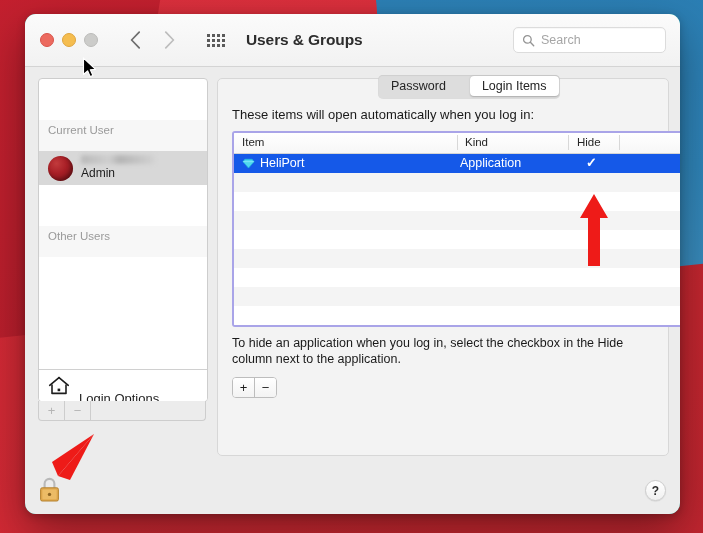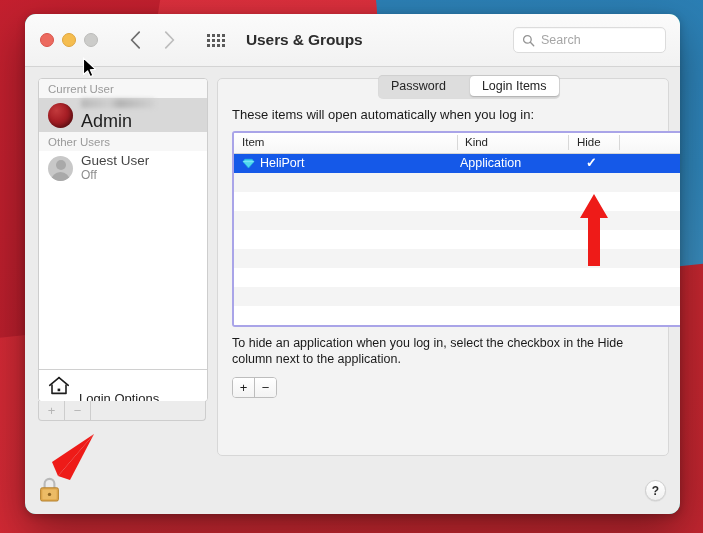--- a/index.html
+++ b/index.html
@@ -121,22 +121,23 @@
     left: 13px; top: 11px;
     width: 168px; height: 322px;
     background: #ffffff;
     border: 1px solid #cdcdcd;
     border-radius: 4px;
     overflow: hidden;
   }
   .grp-header {
     font-size: 11.5px;
     color: #9a9a9a;
-    padding: 4px 0 3px 9px;
+    padding: 4px 0 15px 9px;
     background: #f7f7f7;
+    margin-top: 41px;
   }
   .user-row {
     display: flex; align-items: center;
     padding: 5px 0 5px 9px;
     height: 34px;
     box-sizing: border-box;
   }
   .user-row.selected { background: #d8d8d8; }
   .avatar {
     width: 25px; height: 25px;
@@ -163,21 +164,21 @@
     border-radius: 10px 10px 0 0; background: #a9a9a9;
   }
   .user-text { margin-left: 8px; line-height: 1.15; }
   .user-name-blur {
     width: 74px; height: 9px;
     border-radius: 2px;
     background: linear-gradient(90deg,#b9b9b9 0%, #cfcfcf 38%, #b4b4b4 52%, #d2d2d2 100%);
     filter: blur(2.1px);
     margin-bottom: 3px;
   }
-  .user-sub { font-size: 18px; color: #1d1d1d; }
+  .user-sub { font-size: 12px; color: #1d1d1d; }
   .user-name-guest { font-size: 13.5px; color: #454545; }
   .user-sub-off { font-size: 12px; color: #8d8d8d; }
 
   #login-options {
     position: absolute;
     left: 0; bottom: 0;
     width: 100%; height: 32px;
     border-top: 1px solid #d0d0d0;
     display: flex; align-items: center;
     box-sizing: border-box;
@@ -405,27 +406,20 @@
         <div class="user-row selected">
           <div class="avatar admin"></div>
           <div class="user-text">
             <div class="user-name-blur"></div>
             <div class="user-sub">Admin</div>
           </div>
         </div>
 
         <div class="grp-header">Other Users</div>
 
-        <div class="user-row">
-          <div class="avatar guest"></div>
-          <div class="user-text">
-            <div class="user-name-guest">Guest User</div>
-            <div class="user-sub-off">Off</div>
-          </div>
-        </div>
 
         <div id="login-options">
           <svg id="home-icon" viewBox="0 0 22 19">
             <path d="M11 1.6 L20.3 9.3" fill="none" stroke="#1d1d1d" stroke-width="1.6" stroke-linecap="round"></path>
             <path d="M11 1.6 L1.7 9.3" fill="none" stroke="#1d1d1d" stroke-width="1.6" stroke-linecap="round"></path>
             <path d="M4 8.6 V17.4 H18 V8.6" fill="none" stroke="#1d1d1d" stroke-width="1.6" stroke-linejoin="round"></path>
             <rect x="9.6" y="12.6" width="2.6" height="2.6" fill="#1d1d1d"></rect>
           </svg>
           <span id="login-options-label">Login Options</span>
         </div>

